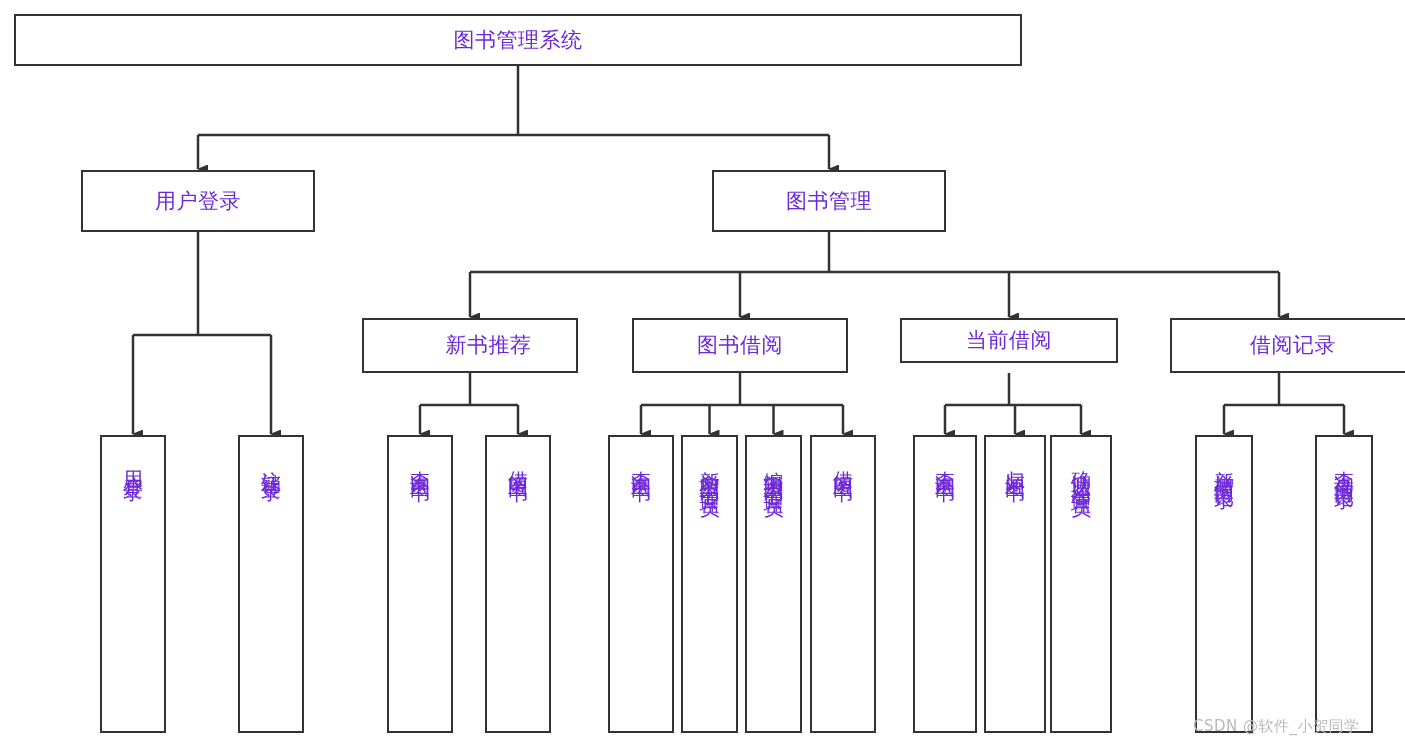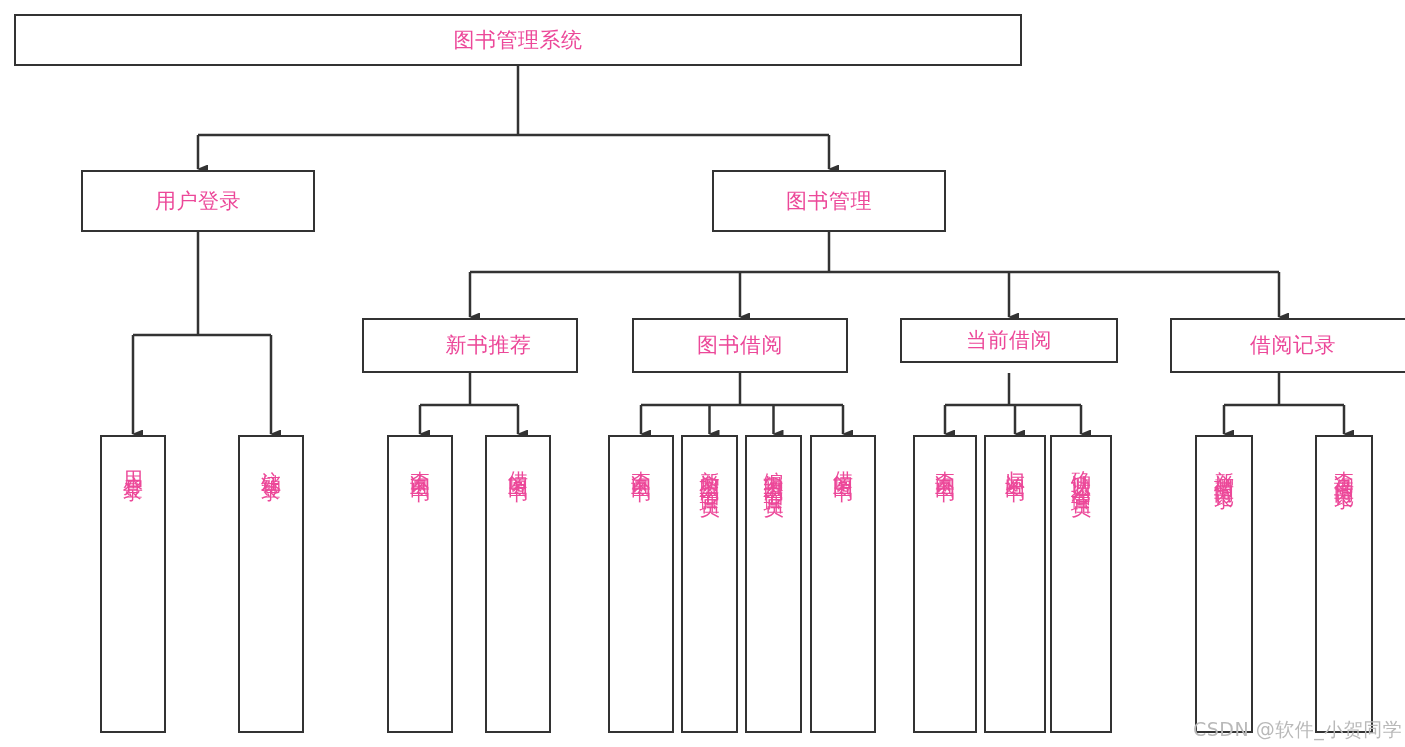--- a/index.html
+++ b/index.html
@@ -21,39 +21,39 @@
     align-items:center;
     justify-content:center;
     color:#1a1a1a;
   }
   .node-box.horizontal{}
   .node-label{
     font-size:21px;
     line-height:1.15;
     letter-spacing:0.5px;
     white-space:nowrap;
-    color:#ec4899;
+    color:#6d28d9;
   }
   .node-box.vertical{
     align-items:flex-start;
     justify-content:center;
     padding-top:18px;
   }
   .node-box.vertical .node-label{
     writing-mode:vertical-rl;
     text-orientation:upright;
     font-size:20px;
     line-height:1.05;
     letter-spacing:4px;
     white-space:nowrap;
     transform:none;
   }
   .watermark{
     position:absolute;
-    font-size:19px;
+    font-size:15px;
     color:#b9b9b9;
     white-space:nowrap;
     letter-spacing:0.5px;
     pointer-events:none;
   }
 </style>
 </head>
 <body>
 
 <div id="diagram-root">

